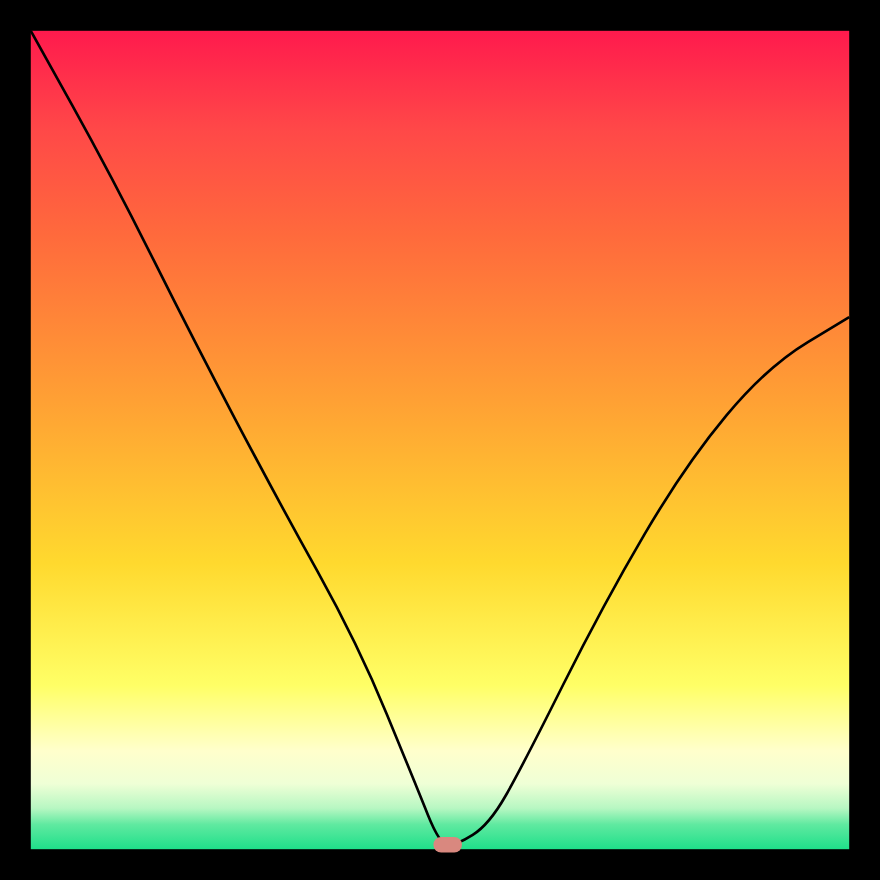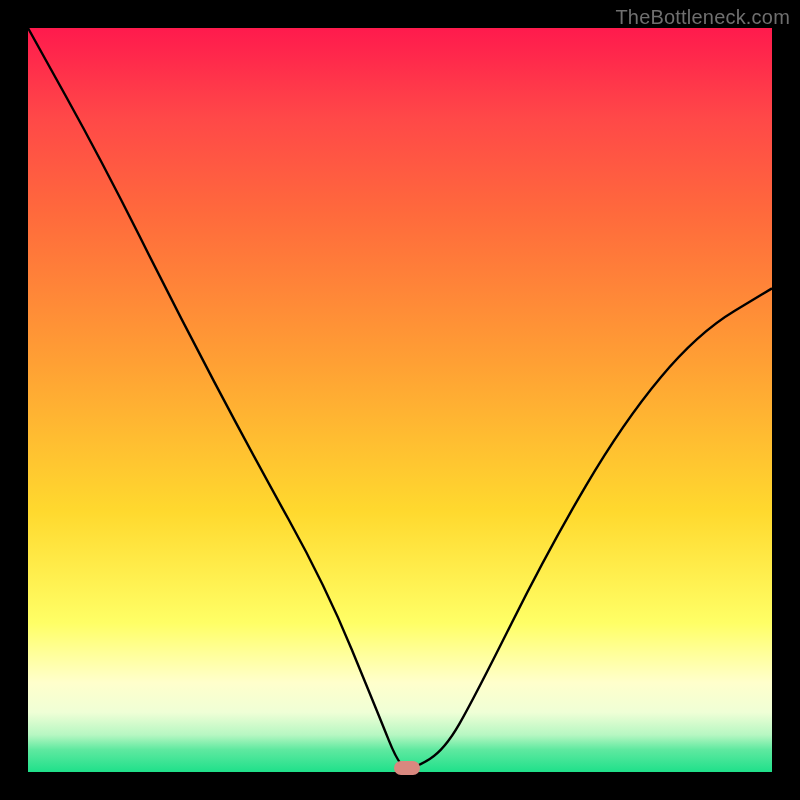--- a/index.html
+++ b/index.html
@@ -64,14 +64,13 @@
 </head>
 <body>
 
 <div class="frame">
   <div class="plot-area">
     <svg class="curve" viewBox="0 0 744 744" preserveAspectRatio="none">
       <path fill="none" stroke="#000000" stroke-width="2.4" d="M 0 0 Q 0 0 37.2 66.96000000000004 Q 74.4 133.92000000000007 111.60000000000001 208.32000000000005 Q 148.8 282.72 186 353.4 Q 223.2 424.08 260.4 491.03999999999996 Q 297.6 558 323.64 621.24 Q 349.68 684.48 360.84000000000003 712.38 Q 372 740.28 379.44 740.28 Q 386.88 740.28 401.76 730.98 Q 416.64000000000004 721.68 431.52 695.64 Q 446.4 669.6 483.59999999999997 595.2 Q 520.8 520.8 558 457.55999999999995 Q 595.2 394.32 632.4000000000001 349.68 Q 669.6 305.04 706.8 282.72 T 744 260.4"></path>
     </svg>
     <div class="marker" style="left: 366.44px; top: 733.28px; width: 26px; height: 14px; background: rgb(217, 136, 127);"></div>
   </div>
-  <div class="watermark">TheBottleneck.com</div>
 </div>
 
 </body></html>

